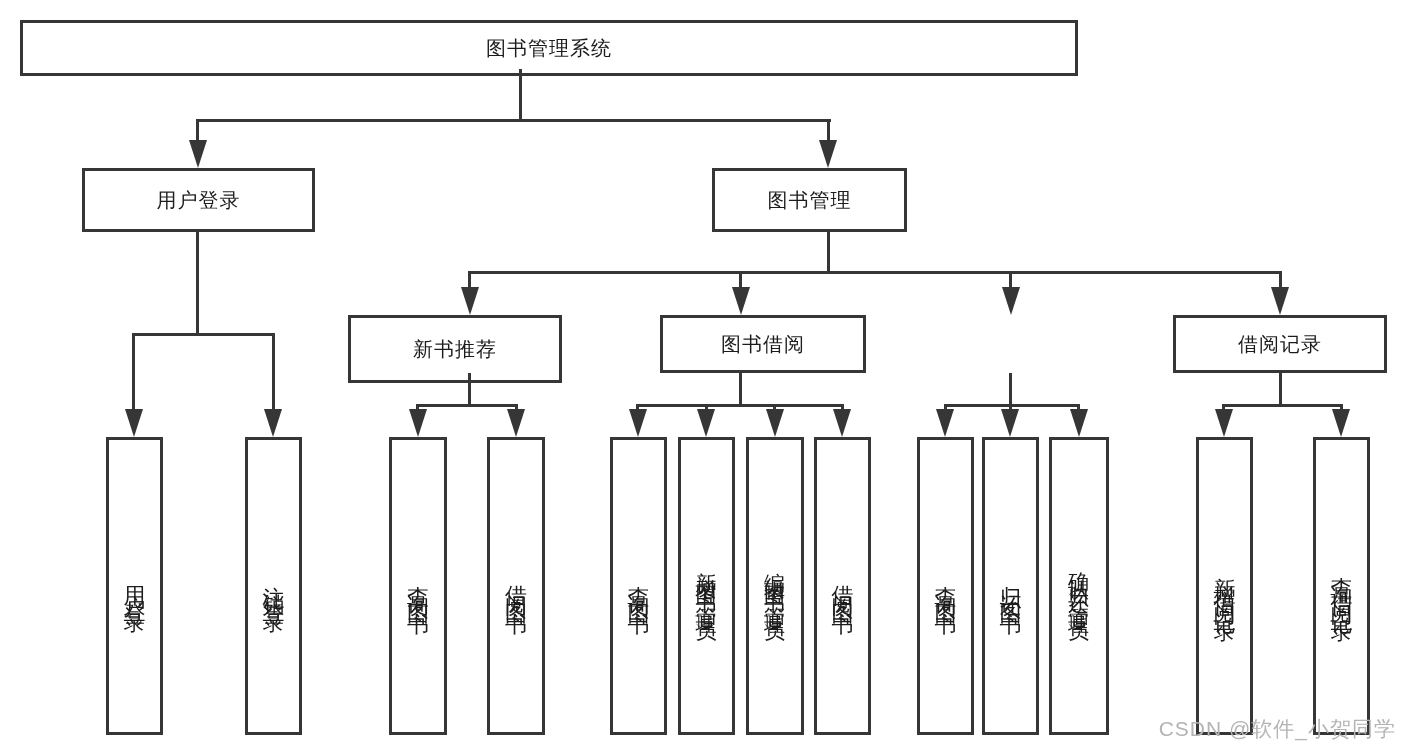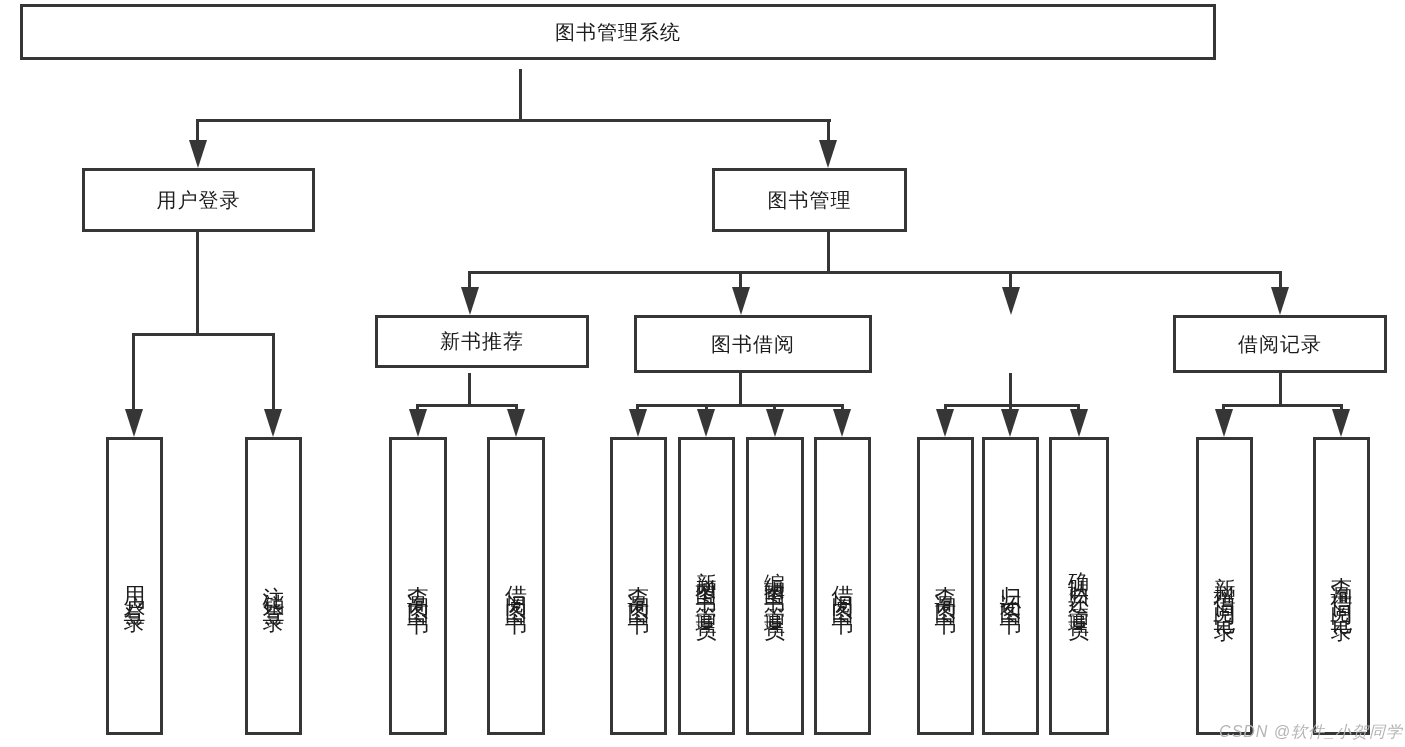--- a/index.html
+++ b/index.html
@@ -43,51 +43,50 @@
   .hl { position:absolute; height:3px; background:var(--line); }
   .arw {
     position:absolute;
     width:0; height:0;
     border-left:9px solid transparent;
     border-right:9px solid transparent;
     border-top:28px solid var(--line);
   }
   .watermark {
     position:absolute;
-    right:2px; bottom:4px;
-    font-size:16px;
+    right:9px; bottom:4px;
+    font-size:21px;
     color:var(--wm);
     letter-spacing:1px;
     z-index:10;
     white-space:nowrap;
-    font-style:italic;
   }
 </style>
 </head>
 <body>
 
 <div class="canvas">
 
-  <div class="box h" style="left:20px;top:4px;width:1196px;height:56px">
+  <div class="box h" style="left:20px;top:20px;width:1058px;height:56px">
     <span>图书管理系统</span>
   </div>
 
   <div class="box h" style="left:82px;top:168px;width:233px;height:64px">
     <span>用户登录</span>
   </div>
 
   <div class="box h" style="left:712px;top:168px;width:195px;height:64px">
     <span>图书管理</span>
   </div>
 
-  <div class="box h" style="left:375px;top:315px;width:214px;height:53px">
+  <div class="box h" style="left:348px;top:315px;width:214px;height:68px">
     <span>新书推荐</span>
   </div>
 
-  <div class="box h" style="left:634px;top:315px;width:238px;height:58px">
+  <div class="box h" style="left:660px;top:315px;width:206px;height:58px">
     <span>图书借阅</span>
   </div>
 
 
   <div class="box h" style="left:1173px;top:315px;width:214px;height:58px">
     <span>借阅记录</span>
   </div>
 
   <div class="box v" style="left:106px;top:437px;width:57px;height:298px">
     <span>用户登录</span>

